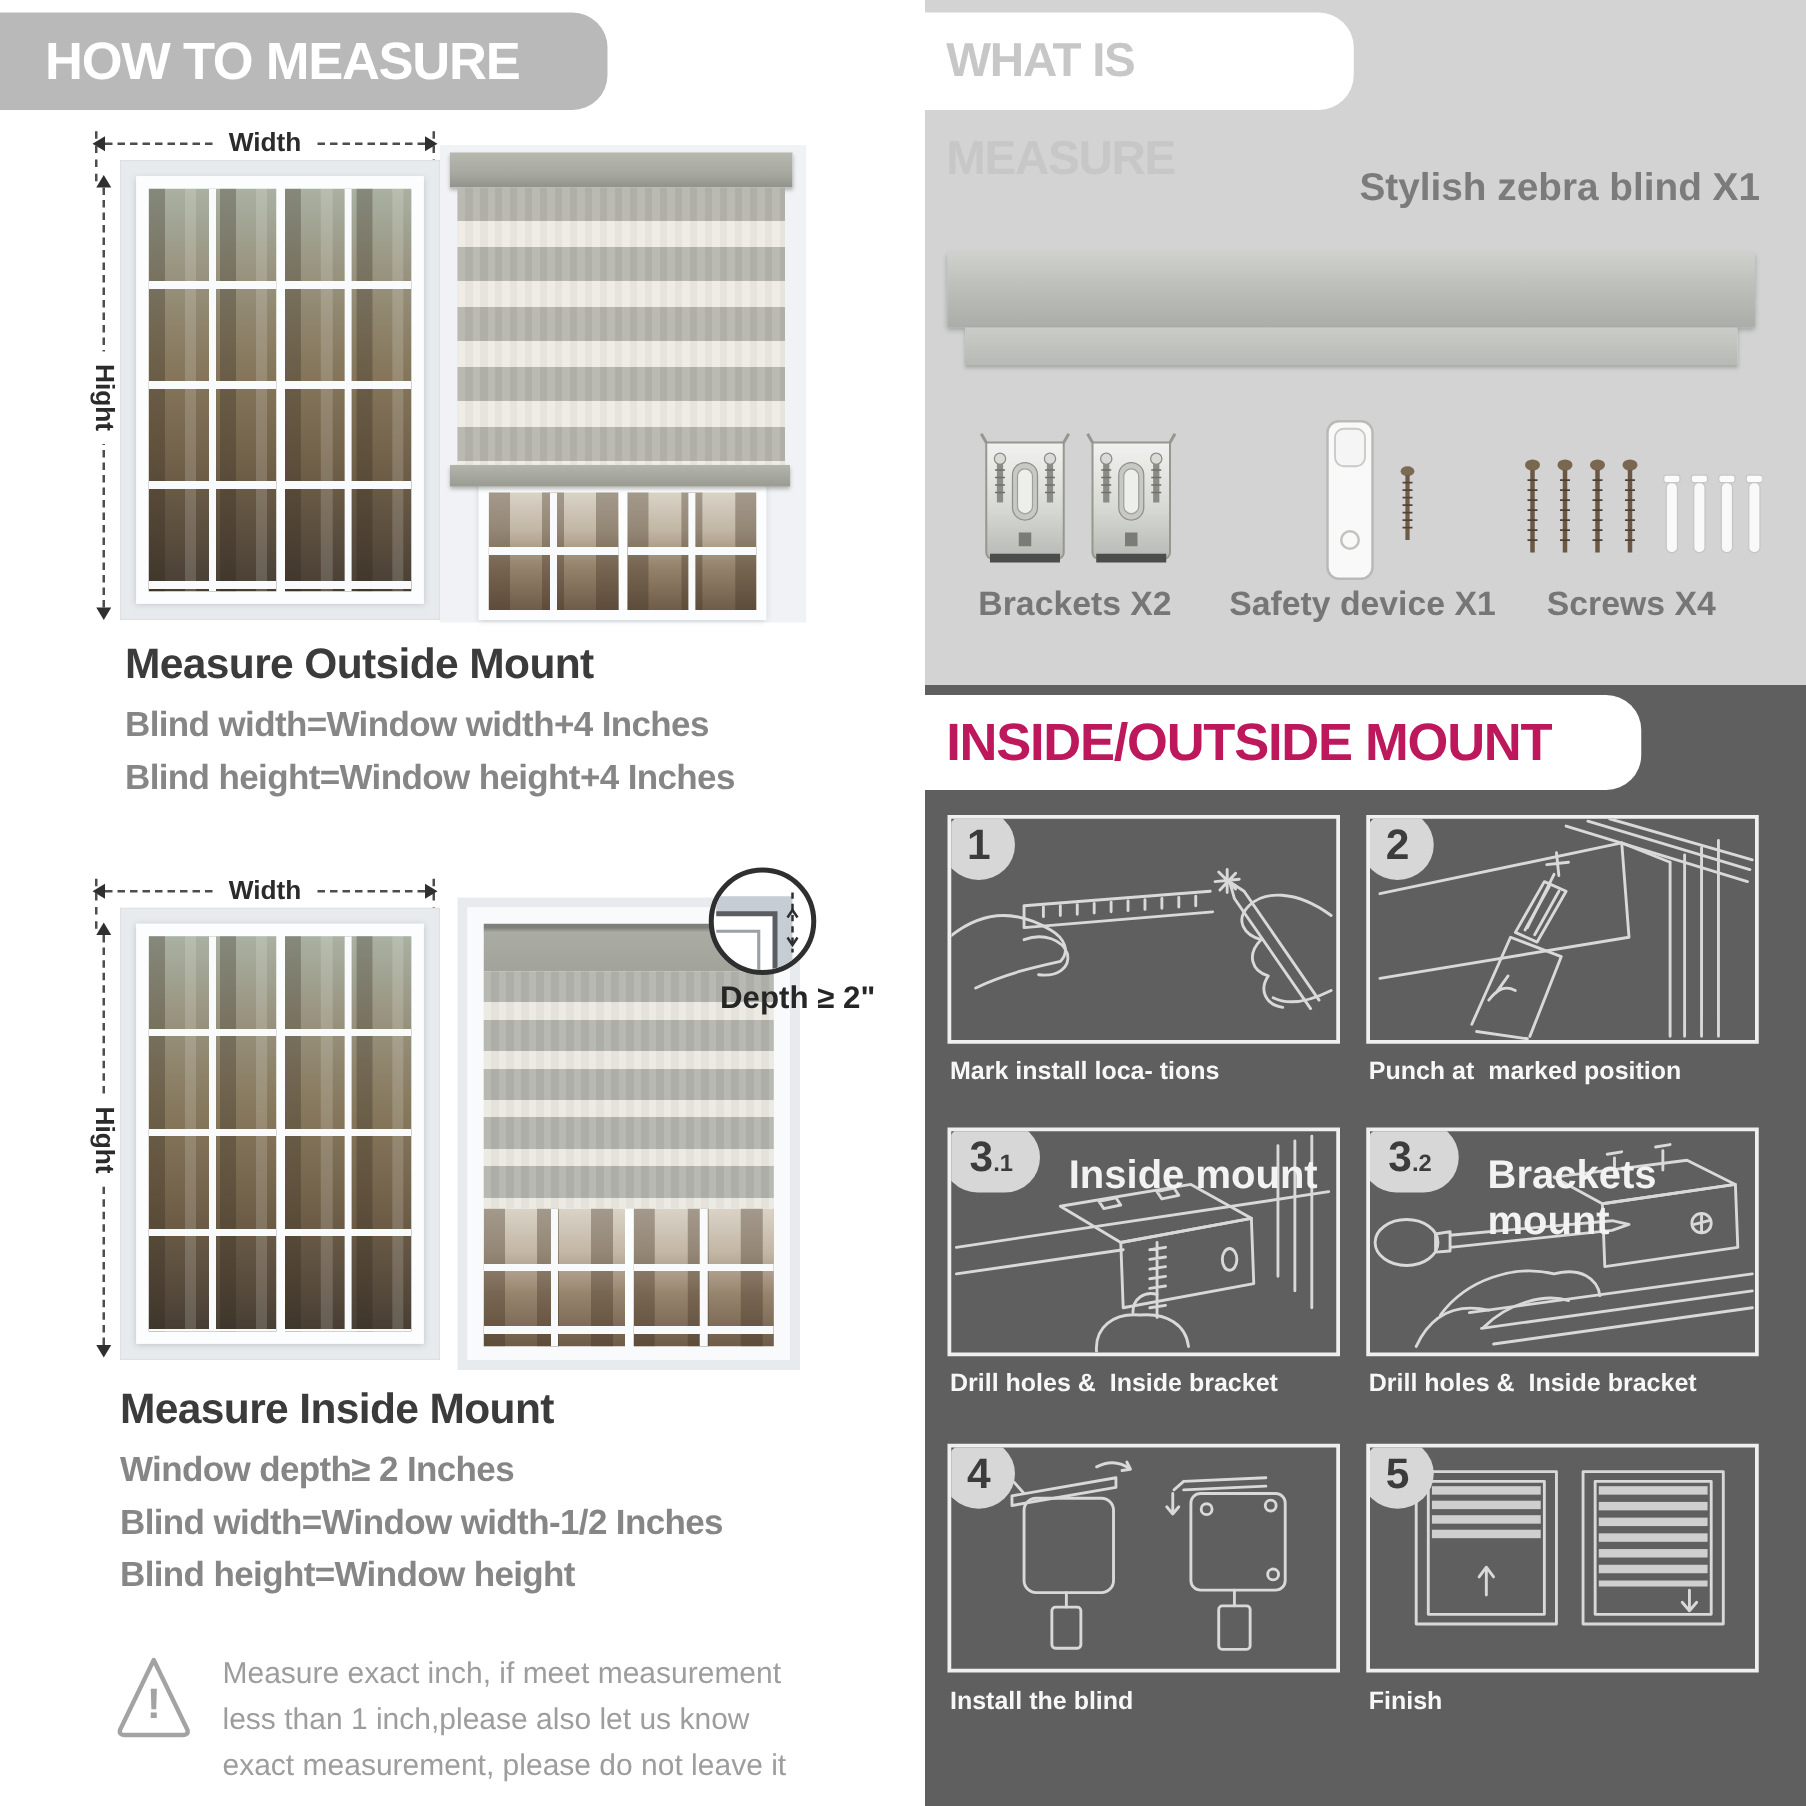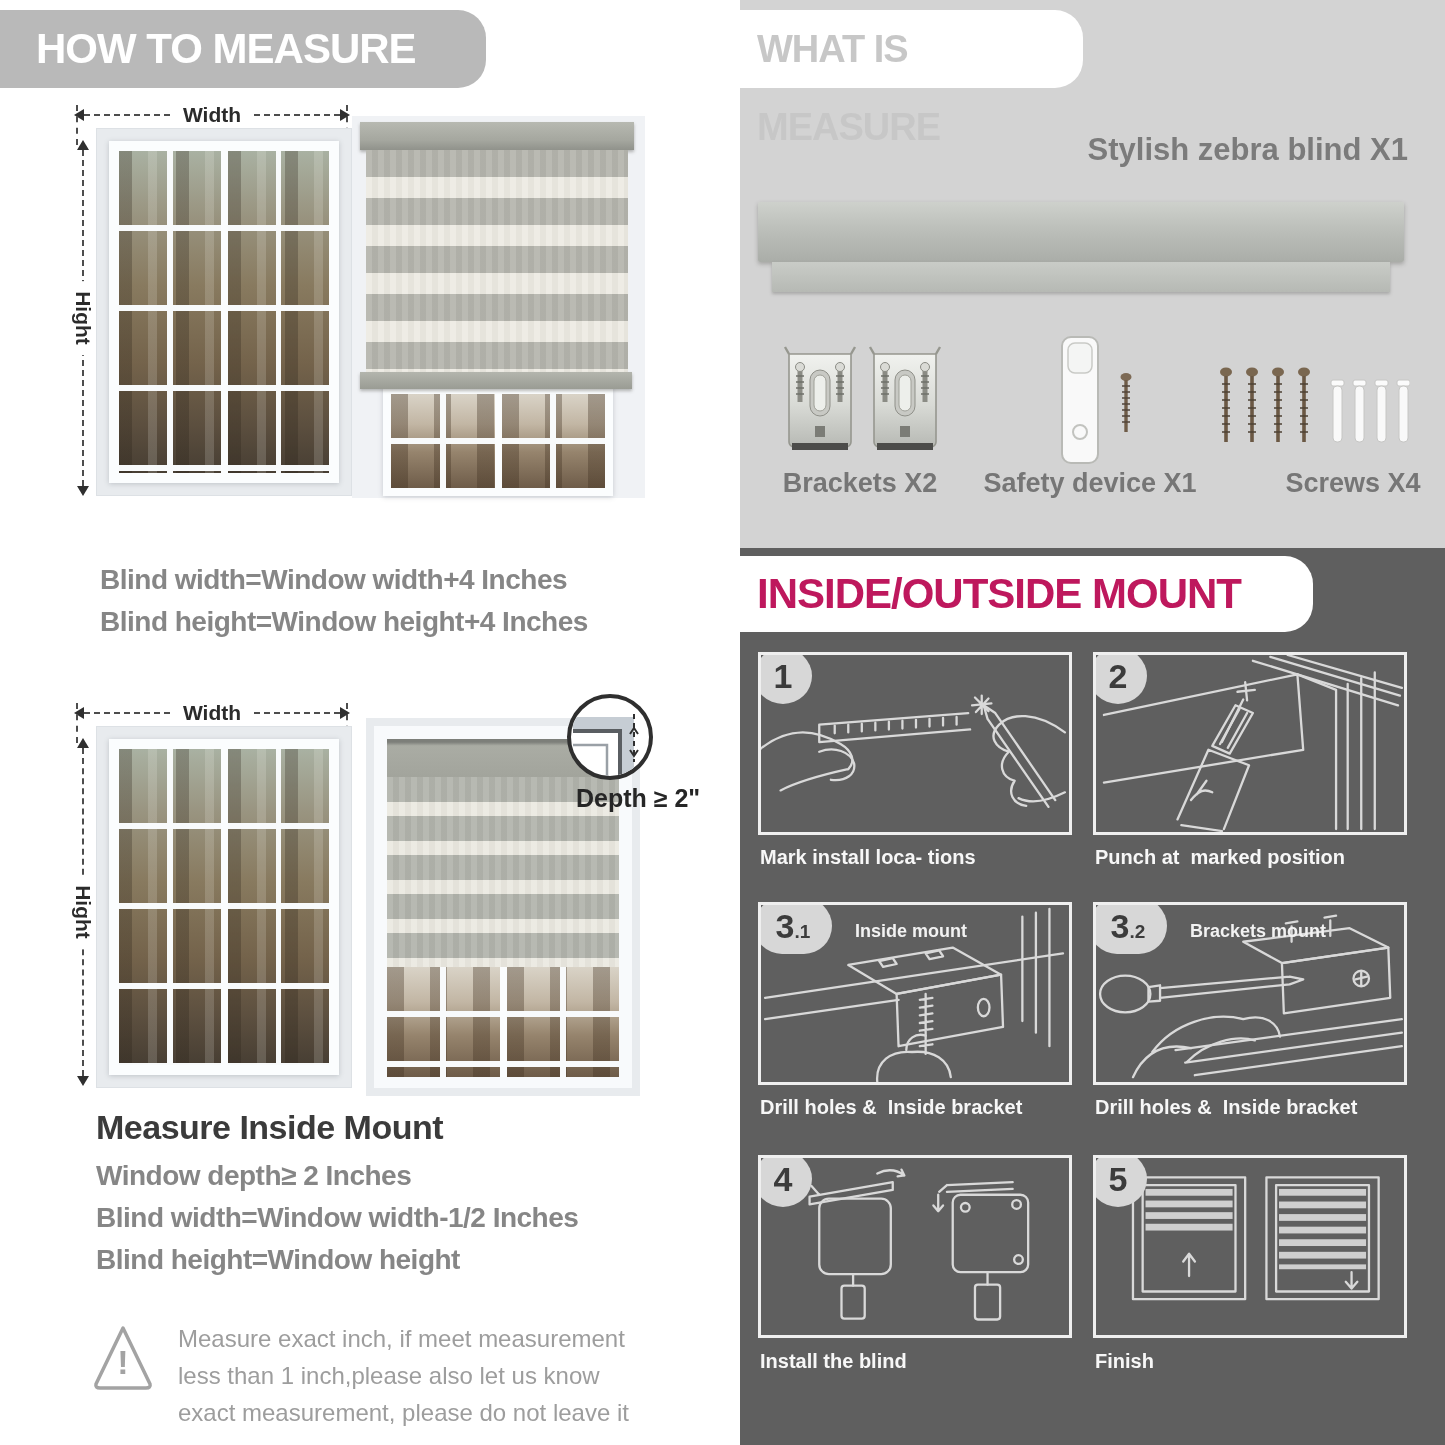--- a/index.html
+++ b/index.html
@@ -102,21 +102,21 @@
   
   .panel-mount{position:absolute;left:740px;top:548px;width:705px;height:897px;background:#5f5f5f;}
   .frame{position:absolute;width:314px;height:183px;border:3px solid #efefef;box-sizing:border-box;
          overflow:hidden;}
   .badge{position:absolute;top:-7px;left:-7px;width:58px;height:56px;border-radius:50%;
          background:#d7d7d7;color:#3c3c3c;display:flex;align-items:center;justify-content:center;
          font-weight:bold;}
   .badge.wide{width:78px;border-radius:30px;}
   .badge .n{font-size:34px;}
   .badge .s{font-size:19px;margin-top:12px;}
-  .step-title{position:absolute;left:94px;top:16px;color:#f2f2f2;font-size:18px;font-weight:bold;}
+  .step-title{position:absolute;left:94px;top:16px;color:#f2f2f2;font-size:32px;font-weight:bold;}
   .caption{position:absolute;color:#f7f7f7;font-size:20px;font-weight:bold;white-space:pre-wrap;}
   .art{position:absolute;inset:0;width:100%;height:100%;}
   .art *{vector-effect:non-scaling-stroke;}
   .ln-art{stroke:#d9d9d9;stroke-width:2.3;fill:none;stroke-linecap:round;stroke-linejoin:round;}
   .fill-art{fill:#cfcfcf;stroke:none;}
 
   .warn-tri{stroke:#a3a3a3;stroke-width:3.5;fill:none;stroke-linejoin:round;}
 </style>
 </head>
 <body>
@@ -150,20 +150,21 @@
     <div class="wframe" style="height:100%;border-width:8px;">
       <div class="sash street"></div>
         <div class="mullion"></div>
         <div class="sash street"></div>
     </div>
   </div>
   <div class="cassette" style="left:360px;top:122px;width:274px;height:28px;"></div>
   <div class="zbody" style="left:366px;top:150px;width:262px;height:223px;"></div>
   <div class="rail" style="left:360px;top:372px;width:272px;height:17px;"></div>
 
+  <div class="sec-title" style="left:100px;top:512px;">Measure Outside Mount</div>
   <div class="sec-line" style="left:100px;top:564px;">Blind width=Window width+4 Inches</div>
   <div class="sec-line" style="left:100px;top:606px;">Blind height=Window height+4 Inches</div>
 
   <div class="dimx" style="left:76px;top:712px;width:272px;">
     <div class="ln"></div>
       <div class="tick l"></div>
       <div class="tick r"></div>
     <span class="lbl">Width</span>
   </div>
   <div class="dimy" style="left:82px;top:740px;height:344px;">
@@ -287,21 +288,21 @@
       <rect x="141" y="28" width="9" height="56" rx="4" fill="rgba(255,255,255,.85)" stroke="#c6c6c4"></rect>
       <rect x="161" y="22" width="13" height="6" rx="2" fill="rgba(255,255,255,.9)" stroke="#c6c6c4"></rect>
       <rect x="163" y="28" width="9" height="56" rx="4" fill="rgba(255,255,255,.85)" stroke="#c6c6c4"></rect>
       <rect x="183" y="22" width="13" height="6" rx="2" fill="rgba(255,255,255,.9)" stroke="#c6c6c4"></rect>
       <rect x="185" y="28" width="9" height="56" rx="4" fill="rgba(255,255,255,.85)" stroke="#c6c6c4"></rect>
     </g>
   </svg>
 
   <div class="comp-label" style="left:770px;width:180px;">Brackets X2</div>
   <div class="comp-label" style="left:976px;width:228px;">Safety device X1</div>
-  <div class="comp-label" style="left:1268px;width:170px;">Screws X4</div>
+  <div class="comp-label" style="left:1220px;width:170px;">Screws X4</div>
 
   <div class="panel-mount"></div>
   <div class="hdr hdr-mount">
     <span>INSIDE/OUTSIDE MOUNT</span>
   </div>
 
   <div class="frame" style="left:758px;top:652px;">
     <svg class="art" viewBox="0 0 314 183">
       <path class="ln-art" d="M-4,98 C28,72 56,78 80,92 C92,99 96,110 88,118 C70,122 42,128 18,140"></path>
       <path class="ln-art" d="M58,100 C74,94 90,100 94,112 C96,123 86,131 70,129"></path>

